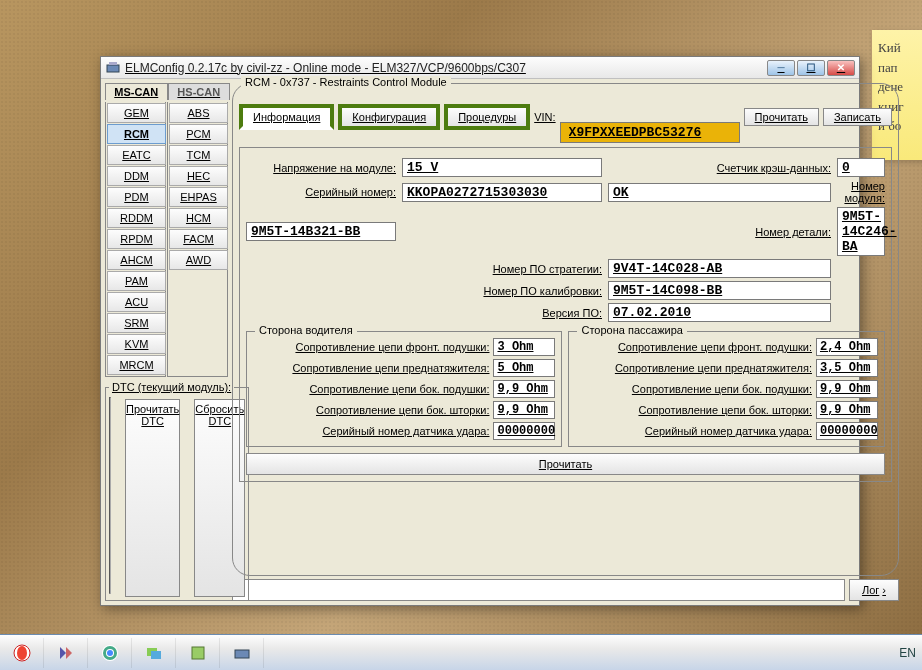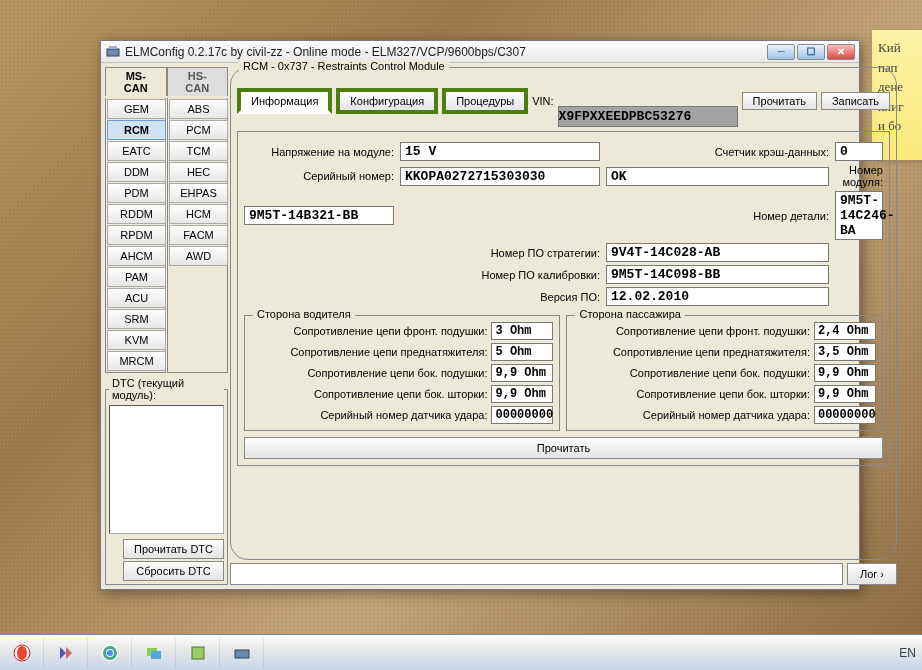--- a/index.html
+++ b/index.html
@@ -23,25 +23,26 @@
     background: linear-gradient(#fef3a8, #f9e97a);
     padding: 8px 6px;
     font-family: cursive;
     font-size: 13px;
     color: #444;
     box-shadow: 2px 2px 6px rgba(0,0,0,0.2);
     line-height: 1.5;
   }
   .window {
     position: absolute;
-    top: 40px; left: 100px;
+    top: 56px; left: 100px;
     width: 760px; height: 550px;
     background: #ece9d8;
     border: 1px solid #7a7a7a;
     box-shadow: 3px 3px 12px rgba(0,0,0,0.4);
+    text-decoration: underline;
   }
   .titlebar {
     height: 22px;
     background: linear-gradient(#fdfdfd, #e8e8e8);
     border-bottom: 1px solid #c0c0c0;
     display: flex; align-items: center;
     padding: 0 4px;
     font-size: 12px;
   }
   .titlebar-icon { width:16px; height:16px; margin-right:4px; display:inline-flex; align-items:center; justify-content:center; font-size:10px;}
@@ -61,21 +62,21 @@
   .client {
     display:flex;
     height: calc(100% - 22px);
     padding: 4px;
     gap: 2px;
   }
   .leftcol { width: 125px; display:flex; flex-direction:column; gap:2px; }
   .can-tabs { display:flex; width:100%; }
   .can-tab {
     flex:1; text-align:center;
-    padding: 2px 16px;
+    padding: 2px 4px;
     border: 1px solid #888; border-bottom:none;
     background: #ece9d8;
     font-weight:bold;
     cursor:pointer;
   }
   .can-tab.inactive { background:#ddd; color:#555; }
   .module-lists { display:flex; gap:1px; flex:0 0 auto; }
   .module-col { width: 61px; border: 1px solid #888; border-top:none; }
   .module-btn {
     display:block; width:100%;
@@ -87,21 +88,21 @@
     cursor:pointer;
     font-size:11px;
   }
   .module-btn.selected { background:#d0e3f5; border-color:#6c9ccf; font-weight:bold; }
   .dtc-group {
     margin-top:2px;
     border: 1px solid #888;
     padding: 4px 3px 3px;
     position:relative;
     flex:1;
-    display:flex; flex-direction:column;
+    display:flex; flex-direction:row;
   }
   .dtc-group legend, .fieldset legend {
     font-size:11px; padding:0 3px;
   }
   .dtc-area { flex:1; background:#fff; border:1px inset #aaa; margin-bottom:3px; }
   .dtc-btn {
     padding: 3px 0;
     border: 1px solid #888;
     background: linear-gradient(#fdfdfd,#e4e4e4);
     margin-top:2px;
@@ -122,22 +123,22 @@
   .tab-btn {
     padding: 3px 10px;
     border: 4px solid #4d7c0f;
     background: linear-gradient(#fdfdfd,#e5e5e5);
     cursor:pointer;
   }
   .tab-btn.active { background:#fff; border-bottom-color:#fff; }
   .vin-label { margin-left:auto; }
   .text-input {
     border:1px solid #7a7a7a;
-    background:#a3a3a3;
-    padding:2px 0;
+    background:#eab308;
+    padding:2px 8px;
     font-family:'Courier New', monospace;
     font-size:13px;
     font-weight:bold;
     margin-top:32px;
   }
   .btn {
     padding: 2px 10px;
     border:1px solid #888;
     background: linear-gradient(#fdfdfd,#e4e4e4);
     cursor:pointer;
@@ -316,21 +317,21 @@
             <div class="val">9V4T-14C028-AB</div>
             <div></div>
               <div></div>
 
             <div class="lbl">Номер ПО калибровки:</div>
             <div class="val">9M5T-14C098-BB</div>
             <div></div>
               <div></div>
 
             <div class="lbl">Версия ПО:</div>
-            <div class="val">12.02.2010</div>
+            <div class="val">07.02.2010</div>
             <div></div>
               <div></div>
           </div>
 
           <div class="side-fieldsets">
             <div class="fieldset">
               <div class="legend">Сторона водителя</div>
               <div class="side-grid">
                 <div class="lbl">Сопротивление цепи фронт. подушки:</div>
                 <div class="sv">3 Ohm</div>

